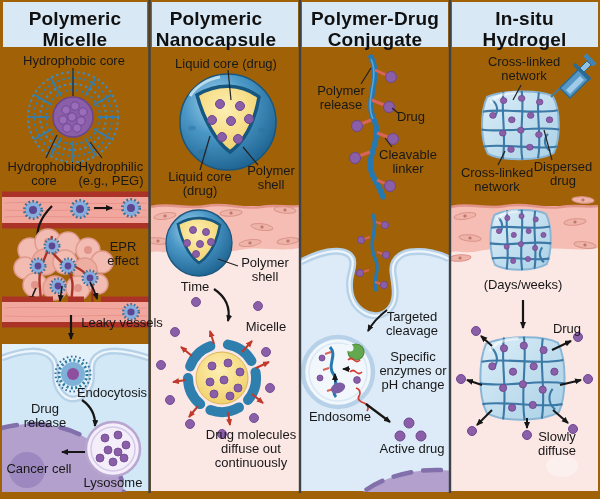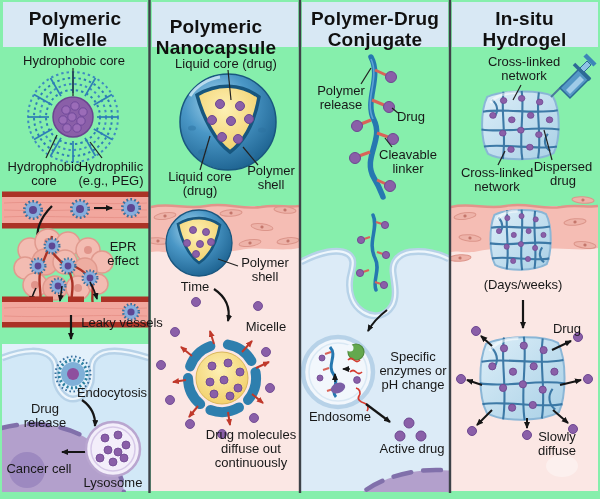--- a/index.html
+++ b/index.html
@@ -1,16 +1,16 @@
 <!DOCTYPE html>
 <html><head>
 <meta charset="utf-8">
 <style>
   html,body{margin:0;padding:0;background:#fff;}
-  .stage{position:relative;width:600px;height:499px;background:#86efac;overflow:hidden;
+  .stage{position:relative;width:600px;height:499px;background:#a16207;overflow:hidden;
          font-family:"Liberation Sans",sans-serif;}
   svg{position:absolute;left:0;top:0;}
   .ttl{position:absolute;font-weight:bold;font-size:19px;line-height:1.12;text-align:center;
        color:#101010;letter-spacing:.2px;}
   .lb{position:absolute;font-size:13px;line-height:1.08;text-align:center;color:#181818;}
 </style>
 </head>
 <body>
 
 <div class="stage">
@@ -495,21 +495,21 @@
   </g>
 
   <g>
     <line x1="149.5" y1="0" x2="149.5" y2="493" stroke="#3d4248" stroke-width="2.4"></line>
     <line x1="300" y1="0" x2="300" y2="493" stroke="#3d4248" stroke-width="2.4"></line>
     <line x1="450" y1="0" x2="450" y2="493" stroke="#3d4248" stroke-width="2.4"></line>
   </g>
 </svg>
 
 <div class="ttl" style="left:4px;top:8px;width:142px;">Polymeric Micelle</div>
-<div class="ttl" style="left:152px;top:16px;width:128px;">Polymeric Nanocapsule</div>
+<div class="ttl" style="left:152px;top:8px;width:128px;">Polymeric Nanocapsule</div>
 <div class="ttl" style="left:302px;top:8px;width:146px;">Polymer-Drug Conjugate</div>
 <div class="ttl" style="left:452px;top:8px;width:145px;">In-situ Hydrogel</div>
 
 <div class="lb" style="left:15px;top:54px;width:118px;">Hydrophobic core</div>
 <div class="lb" style="left:6px;top:160px;width:76px;">Hydrophobic core</div>
 <div class="lb" style="left:76px;top:160px;width:70px;">Hydrophilic (e.g., PEG)</div>
 <div class="lb" style="left:100px;top:240px;width:46px;">EPR effect</div>
 <div class="lb" style="left:74px;top:316px;width:96px;">Leaky vessels</div>
 <div class="lb" style="left:76px;top:386px;width:72px;">Endocytosis</div>
 <div class="lb" style="left:8px;top:402px;width:74px;">Drug release</div>
@@ -520,20 +520,21 @@
 <div class="lb" style="left:164px;top:170px;width:72px;">Liquid core (drug)</div>
 <div class="lb" style="left:244px;top:164px;width:54px;">Polymer shell</div>
 <div class="lb" style="left:238px;top:256px;width:54px;">Polymer shell</div>
 <div class="lb" style="left:170px;top:280px;width:50px;">Time</div>
 <div class="lb" style="left:240px;top:320px;width:52px;">Micelle</div>
 <div class="lb" style="left:200px;top:428px;width:102px;">Drug molecules diffuse out continuously</div>
 
 <div class="lb" style="left:306px;top:84px;width:70px;">Polymer release</div>
 <div class="lb" style="left:392px;top:110px;width:38px;">Drug</div>
 <div class="lb" style="left:376px;top:148px;width:64px;">Cleavable linker</div>
+<div class="lb" style="left:380px;top:310px;width:64px;">Targeted cleavage</div>
 <div class="lb" style="left:377px;top:350px;width:72px;">Specific enzymes or pH change</div>
 <div class="lb" style="left:306px;top:410px;width:68px;">Endosome</div>
 <div class="lb" style="left:377px;top:442px;width:70px;">Active drug</div>
 
 <div class="lb" style="left:486px;top:55px;width:76px;">Cross-linked network</div>
 <div class="lb" style="left:532px;top:160px;width:62px;">Dispersed drug</div>
 <div class="lb" style="left:459px;top:166px;width:76px;">Cross-linked network</div>
 <div class="lb" style="left:478px;top:278px;width:90px;">(Days/weeks)</div>
 <div class="lb" style="left:546px;top:322px;width:42px;">Drug</div>
 <div class="lb" style="left:524px;top:430px;width:66px;">Slowly diffuse</div>

